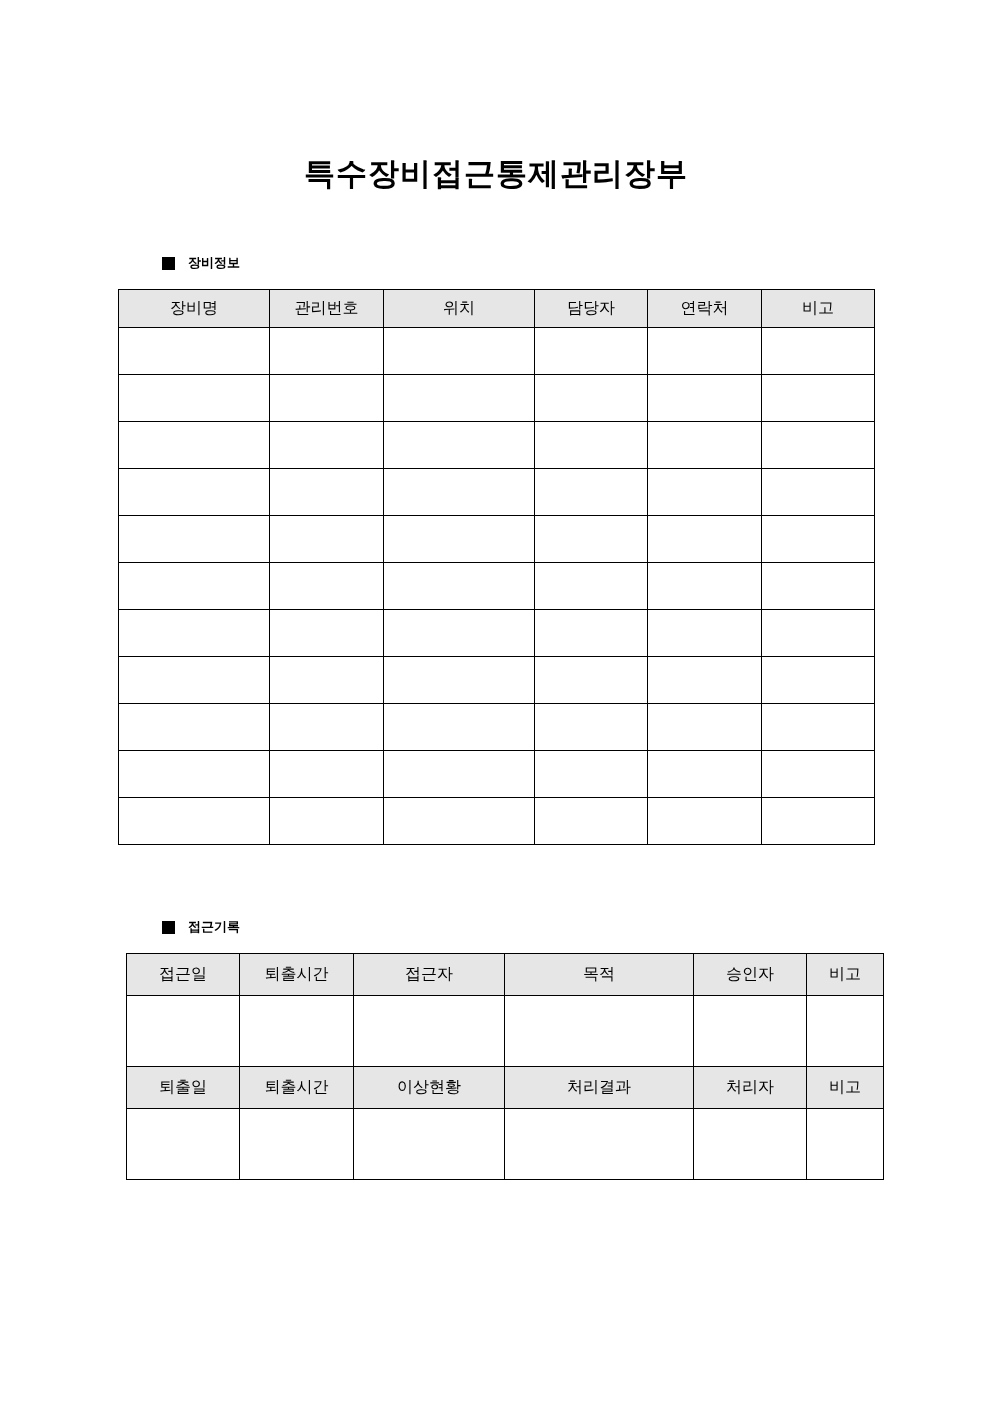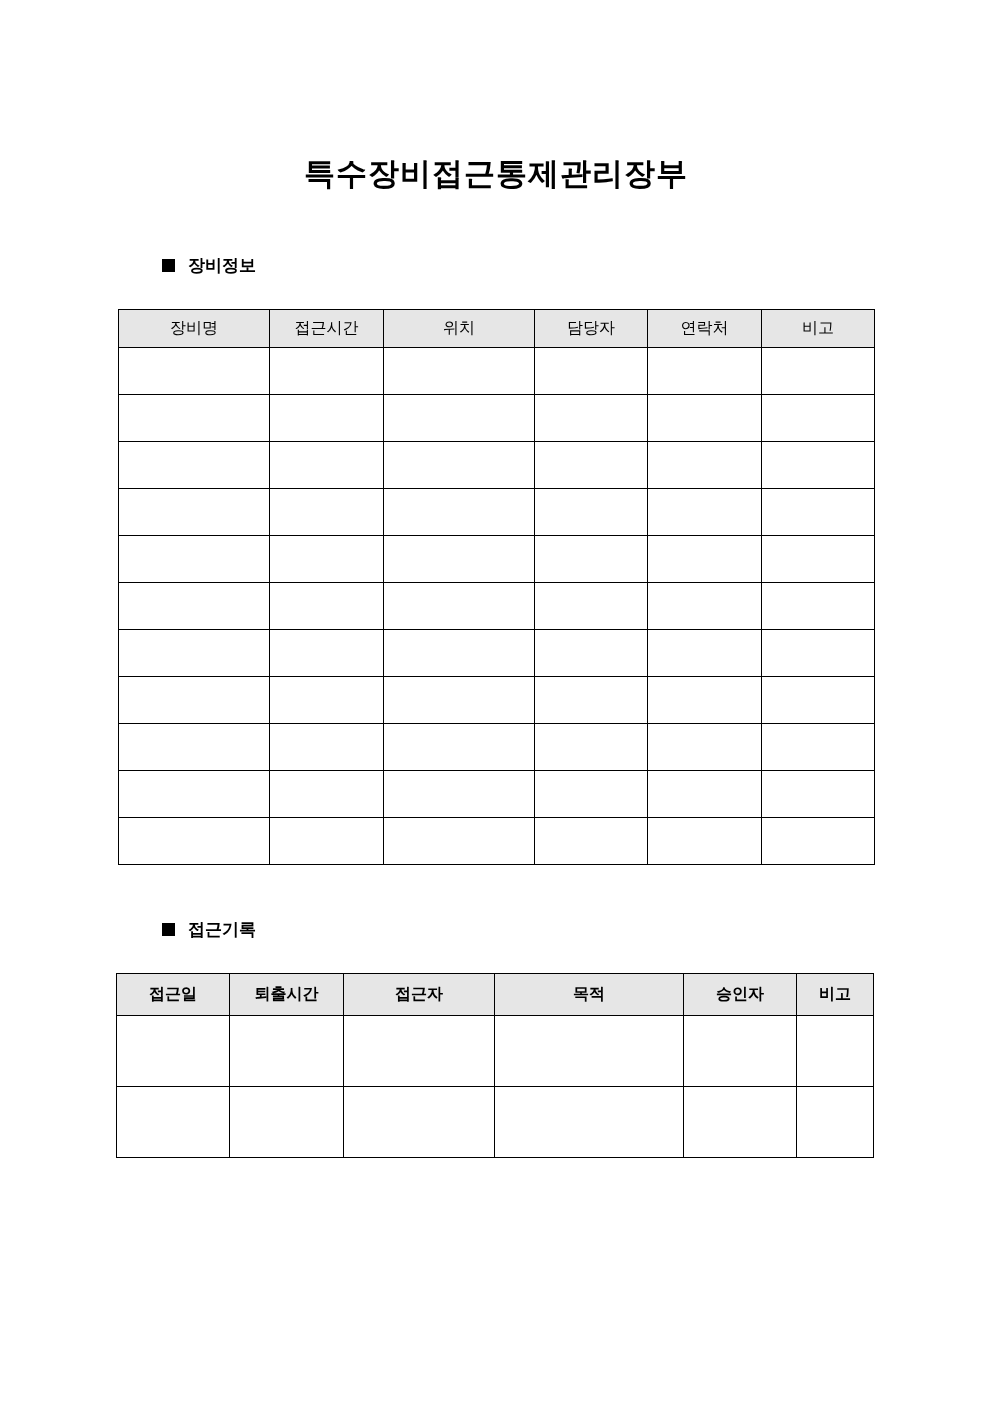--- a/index.html
+++ b/index.html
@@ -1,26 +1,26 @@
 <!DOCTYPE html>
 <html><head>
 <meta charset="utf-8">
 <style>
   html, body { margin:0; padding:0; background:#ffffff; }
   body { width:992px; height:1403px; position:relative; font-family:"DejaVu Sans", "Liberation Sans", sans-serif; color:#000; }
   .title { position:absolute; top:153px; left:0; width:992px; text-align:center; font-size:31px; font-weight:bold; letter-spacing:1px; }
-  .section { position:absolute; left:118px; font-size:17px; font-weight:bold; display:flex; align-items:center;padding-left:44px; }
+  .section { position:absolute; left:118px; font-size:13px; font-weight:bold; display:flex; align-items:center;padding-left:44px; }
   .section .sq { display:inline-block; width:13px; height:13px; background:#000; margin-right:13px; }
-  table { position:absolute; border-collapse:collapse; table-layout:fixed;margin-top:20px; }
+  table { position:absolute; border-collapse:collapse; table-layout:fixed; }
   td { border:1.5px solid #000; padding:0; text-align:center; font-size:16px; }
   td.h { background:#e6e6e6; }
   #t1 { left:118px; top:289px; width:757px; }
   #t1 td.h { height:37px; }
   #t1 td.b { height:46px; }
-  #t2 { left:116px; top:953px; width:757px;font-weight:bold; }
+  #t2 { left:126px; top:953px; width:757px; }
   #t2 td.h { height:41px; }
   #t2 td.b { height:70px; }
 </style>
 </head>
 <body>
 
 <div class="title">특수장비접근통제관리장부</div>
 
 <div class="section" style="top:254px;">
   <span class="sq"></span>
@@ -32,21 +32,21 @@
     <col style="width:151px">
       <col style="width:114px">
       <col style="width:151px">
       <col style="width:113px">
       <col style="width:114px">
       <col style="width:113px">
   </colgroup>
   <tbody id="t1body">
     <tr>
       <td class="h">장비명</td>
-      <td class="h">접근시간</td>
+      <td class="h">관리번호</td>
       <td class="h">위치</td>
       <td class="h">담당자</td>
       <td class="h">연락처</td>
       <td class="h">비고</td>
     </tr>
   <tr>
         <td class="b"></td>
         <td class="b"></td>
         <td class="b"></td>
         <td class="b"></td>
@@ -161,20 +161,28 @@
     </tr>
     <tr>
       <td class="b"></td>
       <td class="b"></td>
       <td class="b"></td>
       <td class="b"></td>
       <td class="b"></td>
       <td class="b"></td>
     </tr>
     <tr>
+      <td class="h">퇴출일</td>
+      <td class="h">퇴출시간</td>
+      <td class="h">이상현황</td>
+      <td class="h">처리결과</td>
+      <td class="h">처리자</td>
+      <td class="h">비고</td>
+    </tr>
+    <tr>
       <td class="b"></td>
       <td class="b"></td>
       <td class="b"></td>
       <td class="b"></td>
       <td class="b"></td>
       <td class="b"></td>
     </tr>
   </tbody>
 </table>
 

